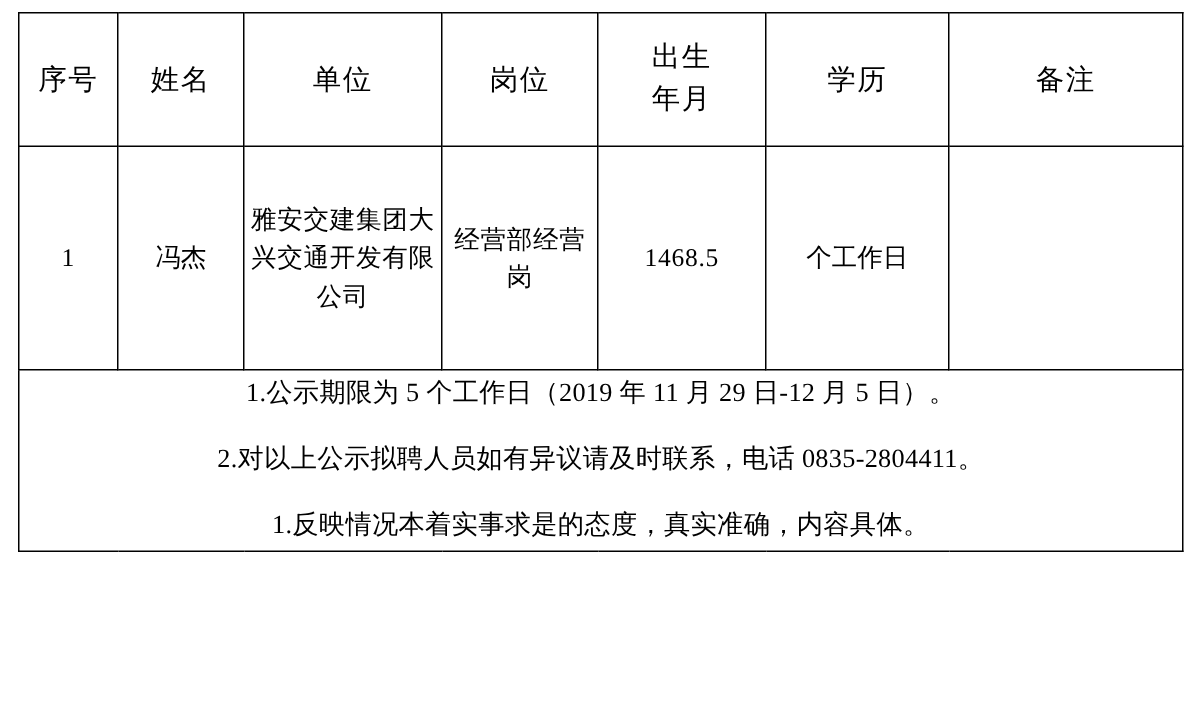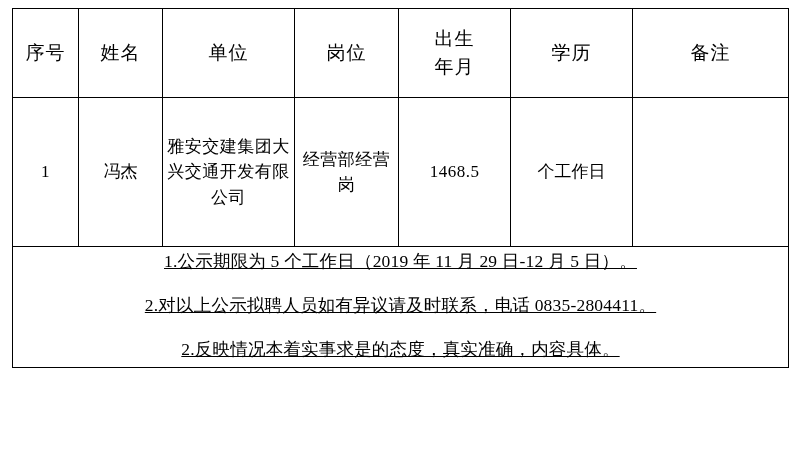--- a/index.html
+++ b/index.html
@@ -75,21 +75,20 @@
     text-align: left;
     vertical-align: top;
     padding: 14px 16px 18px 16px;
     height: auto;
   }
   .note-line {
     font-size: 17.5px;
     line-height: 1.6;
     margin: 0 0 16px 0;
     letter-spacing: 0.2px;
-    text-decoration: underline;
   }
   .note-line:last-child {
     margin-bottom: 4px;
   }
 </style>
 </head>
 <body>
 
 <div class="page">
   <table class="notice-table">
@@ -125,18 +124,18 @@
         <td class="cell-unit">雅安交建集团大兴交通开发有限公司</td>
         <td class="cell-post">经营部经营岗</td>
         <td class="cell-birth">1468.5</td>
         <td class="cell-education">个工作日</td>
         <td class="cell-note"></td>
       </tr>
       <tr>
         <td class="notes-cell" colspan="7">
           <p class="note-line">1.公示期限为 5 个工作日（2019 年 11 月 29 日-12 月 5 日）。</p>
           <p class="note-line">2.对以上公示拟聘人员如有异议请及时联系，电话 0835-2804411。</p>
-          <p class="note-line">2.反映情况本着实事求是的态度，真实准确，内容具体。</p>
+          <p class="note-line">1.反映情况本着实事求是的态度，真实准确，内容具体。</p>
         </td>
       </tr>
     </tbody>
   </table>
 </div>
 
 </body></html>

